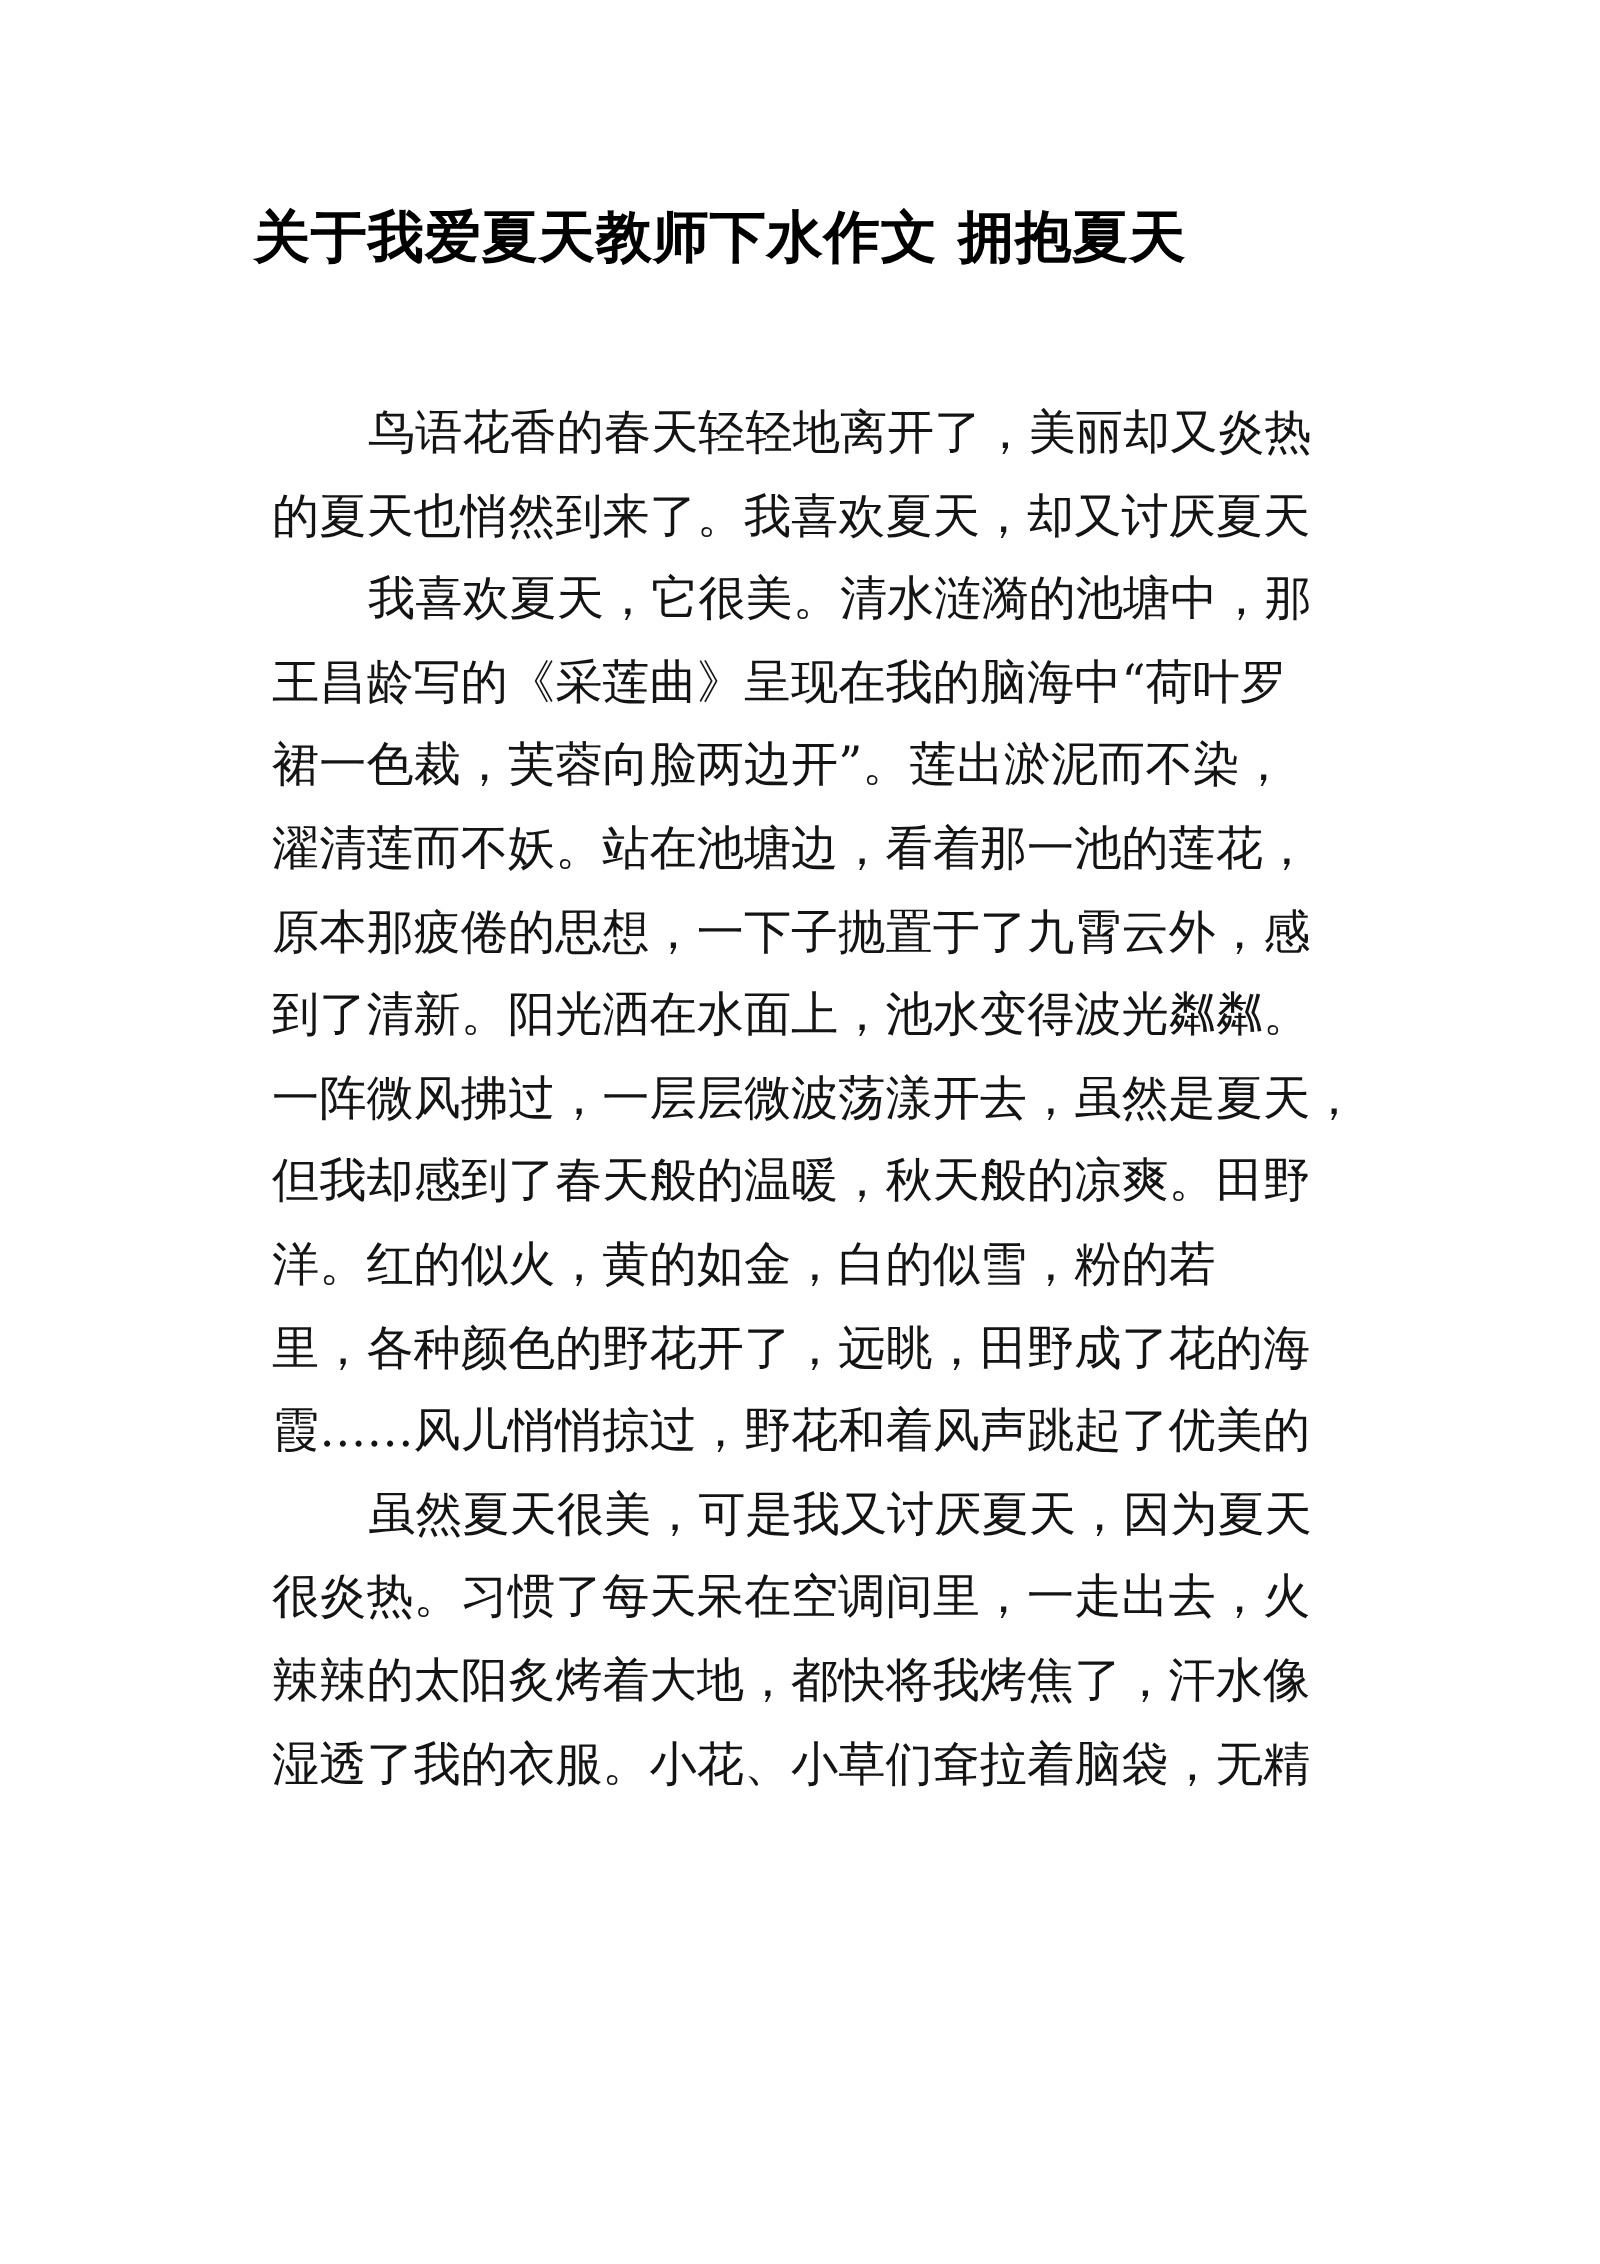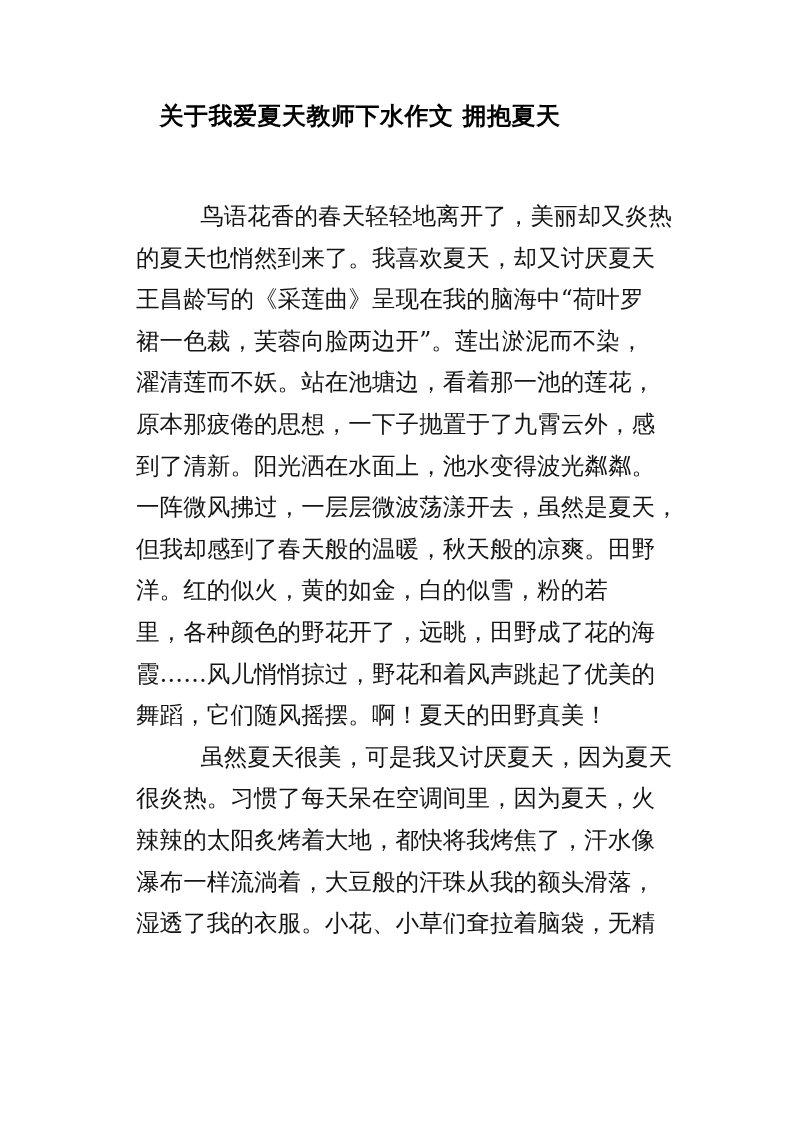--- a/index.html
+++ b/index.html
@@ -1,41 +1,40 @@
 <!DOCTYPE html>
 <html><head>
 <meta charset="utf-8">
 <style>
   html, body { margin:0; padding:0; background:#ffffff; }
   body { width:800px; height:1132px; position:relative; overflow:hidden;
          font-family:"DejaVu Serif","Liberation Serif",serif; color:#111; }
   .title { position:absolute; top:100px; left:0; width:720px; text-align:center;
            font-family:"DejaVu Sans","Liberation Sans",sans-serif; font-weight:bold;
-           font-size:24px; letter-spacing:0.5px; color:#000; }
+           font-size:28px; letter-spacing:0.5px; color:#000; }
   .body { position:absolute; top:196px; left:136px; width:536px; }
   .line { height:41.6px; line-height:41.6px; font-size:23.6px; white-space:nowrap; color:#141414; }
-  .indent { padding-left:48px;text-align:right; }
+  .indent { padding-left:48px; }
 </style>
 </head>
 <body>
 
 <div class="title">关于我爱夏天教师下水作文  拥抱夏天</div>
 
 <div class="body">
   <div class="line indent">鸟语花香的春天轻轻地离开了，美丽却又炎热</div>
   <div class="line">的夏天也悄然到来了。我喜欢夏天，却又讨厌夏天</div>
+  <div class="line indent">我喜欢夏天，它很美。清水涟漪的池塘中，那</div>
   <div class="line">王昌龄写的《采莲曲》呈现在我的脑海中“荷叶罗</div>
   <div class="line">裙一色裁，芙蓉向脸两边开”。莲出淤泥而不染，</div>
   <div class="line">濯清莲而不妖。站在池塘边，看着那一池的莲花，</div>
   <div class="line">原本那疲倦的思想，一下子抛置于了九霄云外，感</div>
   <div class="line">到了清新。阳光洒在水面上，池水变得波光粼粼。</div>
   <div class="line">一阵微风拂过，一层层微波荡漾开去，虽然是夏天，</div>
   <div class="line">但我却感到了春天般的温暖，秋天般的凉爽。田野</div>
   <div class="line">洋。红的似火，黄的如金，白的似雪，粉的若</div>
   <div class="line">里，各种颜色的野花开了，远眺，田野成了花的海</div>
   <div class="line">霞……风儿悄悄掠过，野花和着风声跳起了优美的</div>
-  <div class="line">舞蹈，它们随风摇摆。啊！夏天的田野真美！</div>
   <div class="line indent">虽然夏天很美，可是我又讨厌夏天，因为夏天</div>
-  <div class="line">很炎热。习惯了每天呆在空调间里，因为夏天，火</div>
+  <div class="line">很炎热。习惯了每天呆在空调间里，一走出去，火</div>
   <div class="line">辣辣的太阳炙烤着大地，都快将我烤焦了，汗水像</div>
-  <div class="line">瀑布一样流淌着，大豆般的汗珠从我的额头滑落，</div>
   <div class="line">湿透了我的衣服。小花、小草们耷拉着脑袋，无精</div>
 </div>
 
 </body></html>

